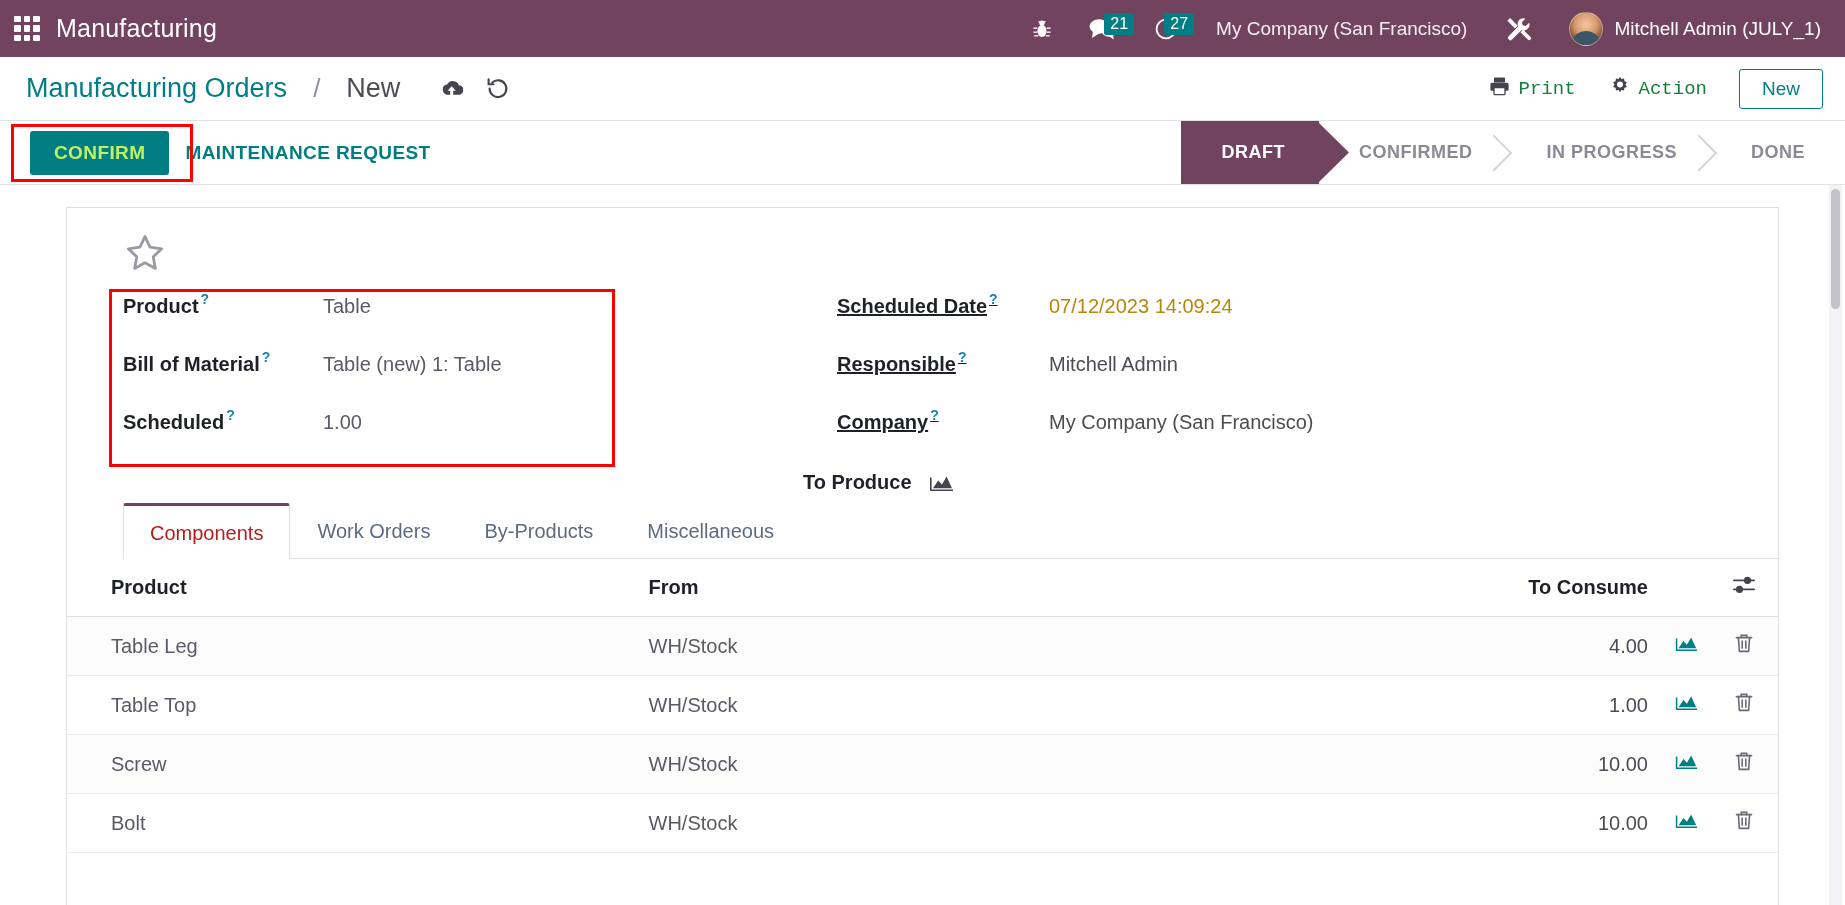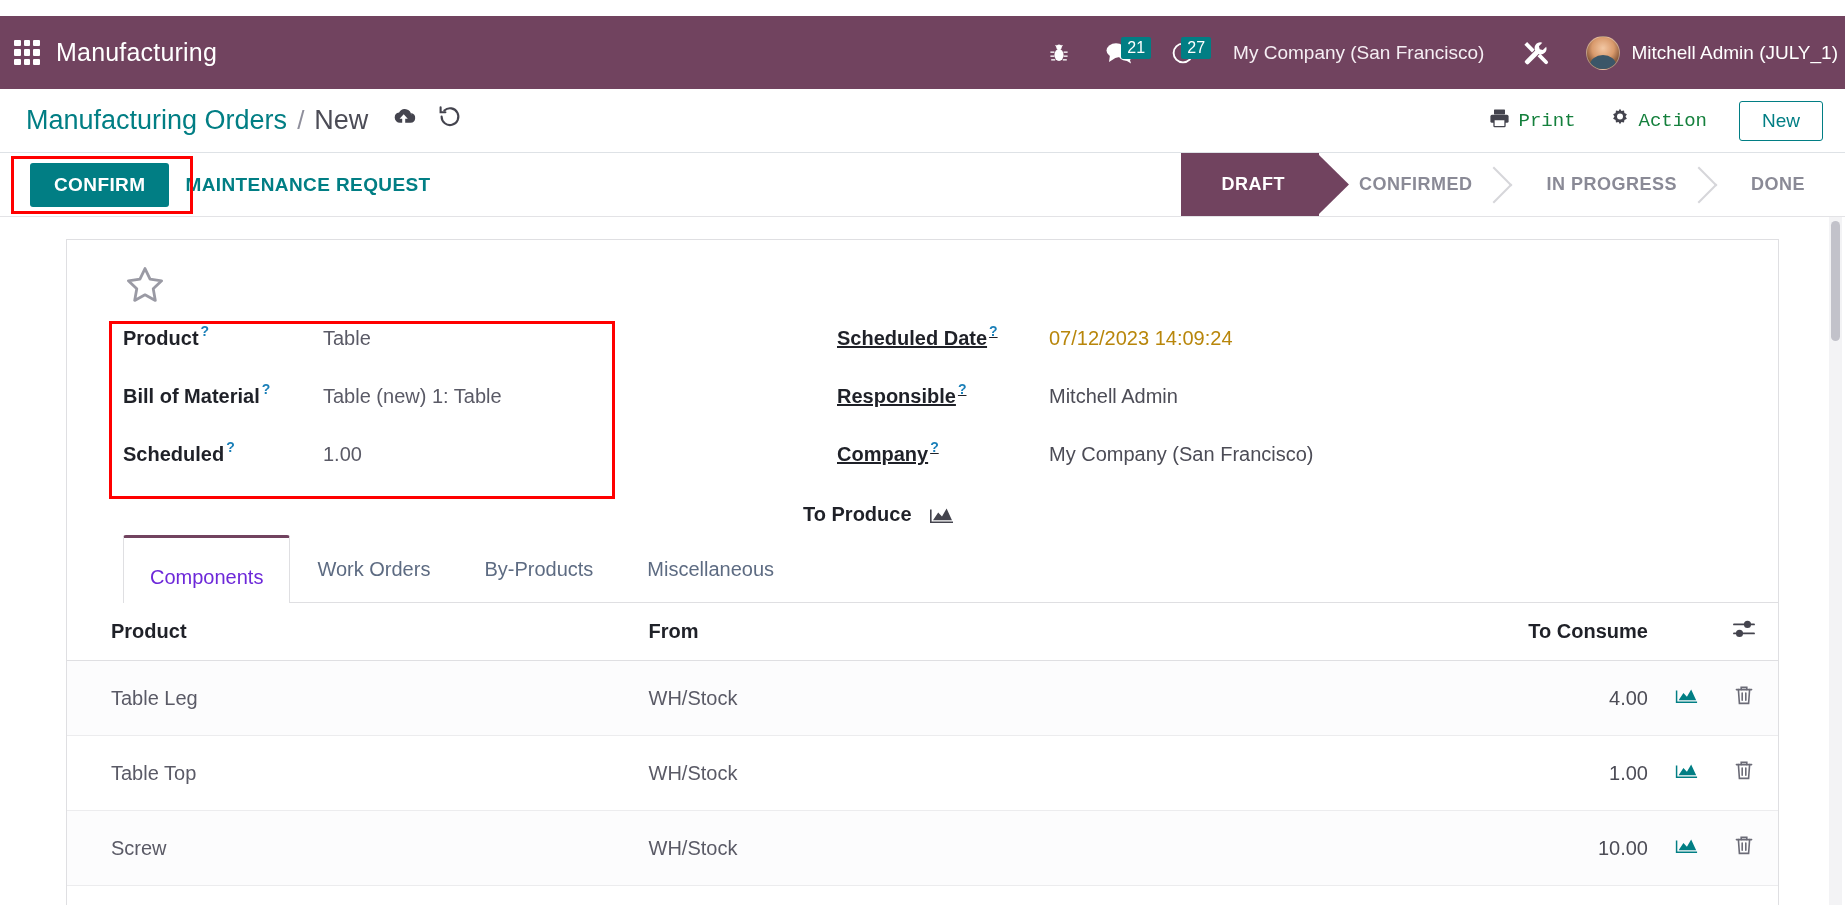--- a/index.html
+++ b/index.html
@@ -5,28 +5,27 @@
   * { box-sizing: border-box; margin: 0; padding: 0; }
   html, body {
     width: 1845px; height: 905px;
     background: #ffffff;
     font-family: "Liberation Sans", sans-serif;
     overflow: hidden;
   }
 
   
   .navbar {
-    height: 73px;
+    height: 57px;
     background: #71435f;
     display: flex;
     align-items: center;
-    padding: 0 1px 0 14px;
+    padding: 0 18px 0 14px;
     color: #ffffff;
     position: relative;
-    margin-top: 16px;
   }
   .apps-grid {
     width: 26px; height: 26px;
     display: grid;
     grid-template-columns: repeat(3, 1fr);
     grid-template-rows: repeat(3, 1fr);
     gap: 3px;
     margin-right: 16px;
     cursor: pointer;
   }
@@ -108,21 +107,21 @@
 
   
   .control-panel {
     height: 64px;
     background: #ffffff;
     display: flex;
     align-items: center;
     padding: 0 22px 0 26px;
     border-bottom: 1px solid #dee2e6;
   }
-  .breadcrumb { display: flex; align-items: flex-start; gap: 0; }
+  .breadcrumb { display: flex; align-items: center; gap: 16px; }
   .bc-parent {
     font-size: 27px;
     color: #017e84;
     cursor: pointer;
     white-space: nowrap;
   }
   .bc-sep { font-size: 26px; color: #8f8f9c; margin: 0 10px; }
   .bc-current { font-size: 27px; color: #4c4c56; white-space: nowrap; }
   .bc-actions { display: flex; align-items: center; gap: 20px; margin-left: 22px; }
   .bc-icon { cursor: pointer; display: flex; align-items: center; }
@@ -166,21 +165,21 @@
   }
   .sb-left { display: flex; align-items: center; gap: 0; }
   .annot-box {
     position: absolute;
     border: 3px solid #ff0000;
     pointer-events: none;
     z-index: 30;
   }
   .btn-confirm {
     background: #017e84;
-    color: #ffffff;
+    color: #bef264;
     border: none;
     font-size: 19px;
     font-weight: 700;
     letter-spacing: .4px;
     padding: 11px 24px;
     border-radius: 3px;
     cursor: pointer;
     font-family: inherit;
     text-transform: uppercase;
   }
@@ -321,45 +320,45 @@
     padding: 14px 26px;
     border: 1px solid transparent;
     border-bottom: none;
     cursor: pointer;
     background: none;
     font-family: inherit;
     white-space: nowrap;
     margin-bottom: -1px;
   }
   .tab.active {
-    color: #6d28d9;
+    color: #b91c1c;
     background: #fff;
     border-color: #dfdfe2;
     border-top: 3px solid #71435f;
     border-radius: 3px 3px 0 0;
-    padding-top: 28px;
+    padding-top: 16px;
   }
 
   
   table.comp { width: 100%; border-collapse: collapse; }
   table.comp th {
     font-size: 20px;
     font-weight: 700;
     color: #1f2128;
     text-align: left;
     padding: 16px 12px;
     border-bottom: 1px solid #dfdfe2;
     white-space: nowrap;
   }
   table.comp th.num { text-align: right; }
   table.comp th.opt { width: 56px; text-align: center; padding-right: 22px; }
   table.comp td {
     font-size: 20px;
     color: #5a5a66;
-    padding: 24px 12px;
+    padding: 16px 12px;
     border-bottom: 1px solid #ececee;
     white-space: nowrap;
   }
   table.comp td.num { text-align: right; color: #4c4c56; }
   table.comp td.icon-cell { width: 60px; text-align: left; padding-left: 14px; }
   table.comp td.trash-cell { width: 56px; text-align: center; padding-right: 22px; }
   table.comp tbody tr:nth-child(odd) { background: #fcfcfd; }
   .col-prod { padding-left: 44px !important; }
   .fc-icon { cursor: pointer; display: inline-flex; }
   .trash { cursor: pointer; color: #6b6b77; display: inline-flex; }

